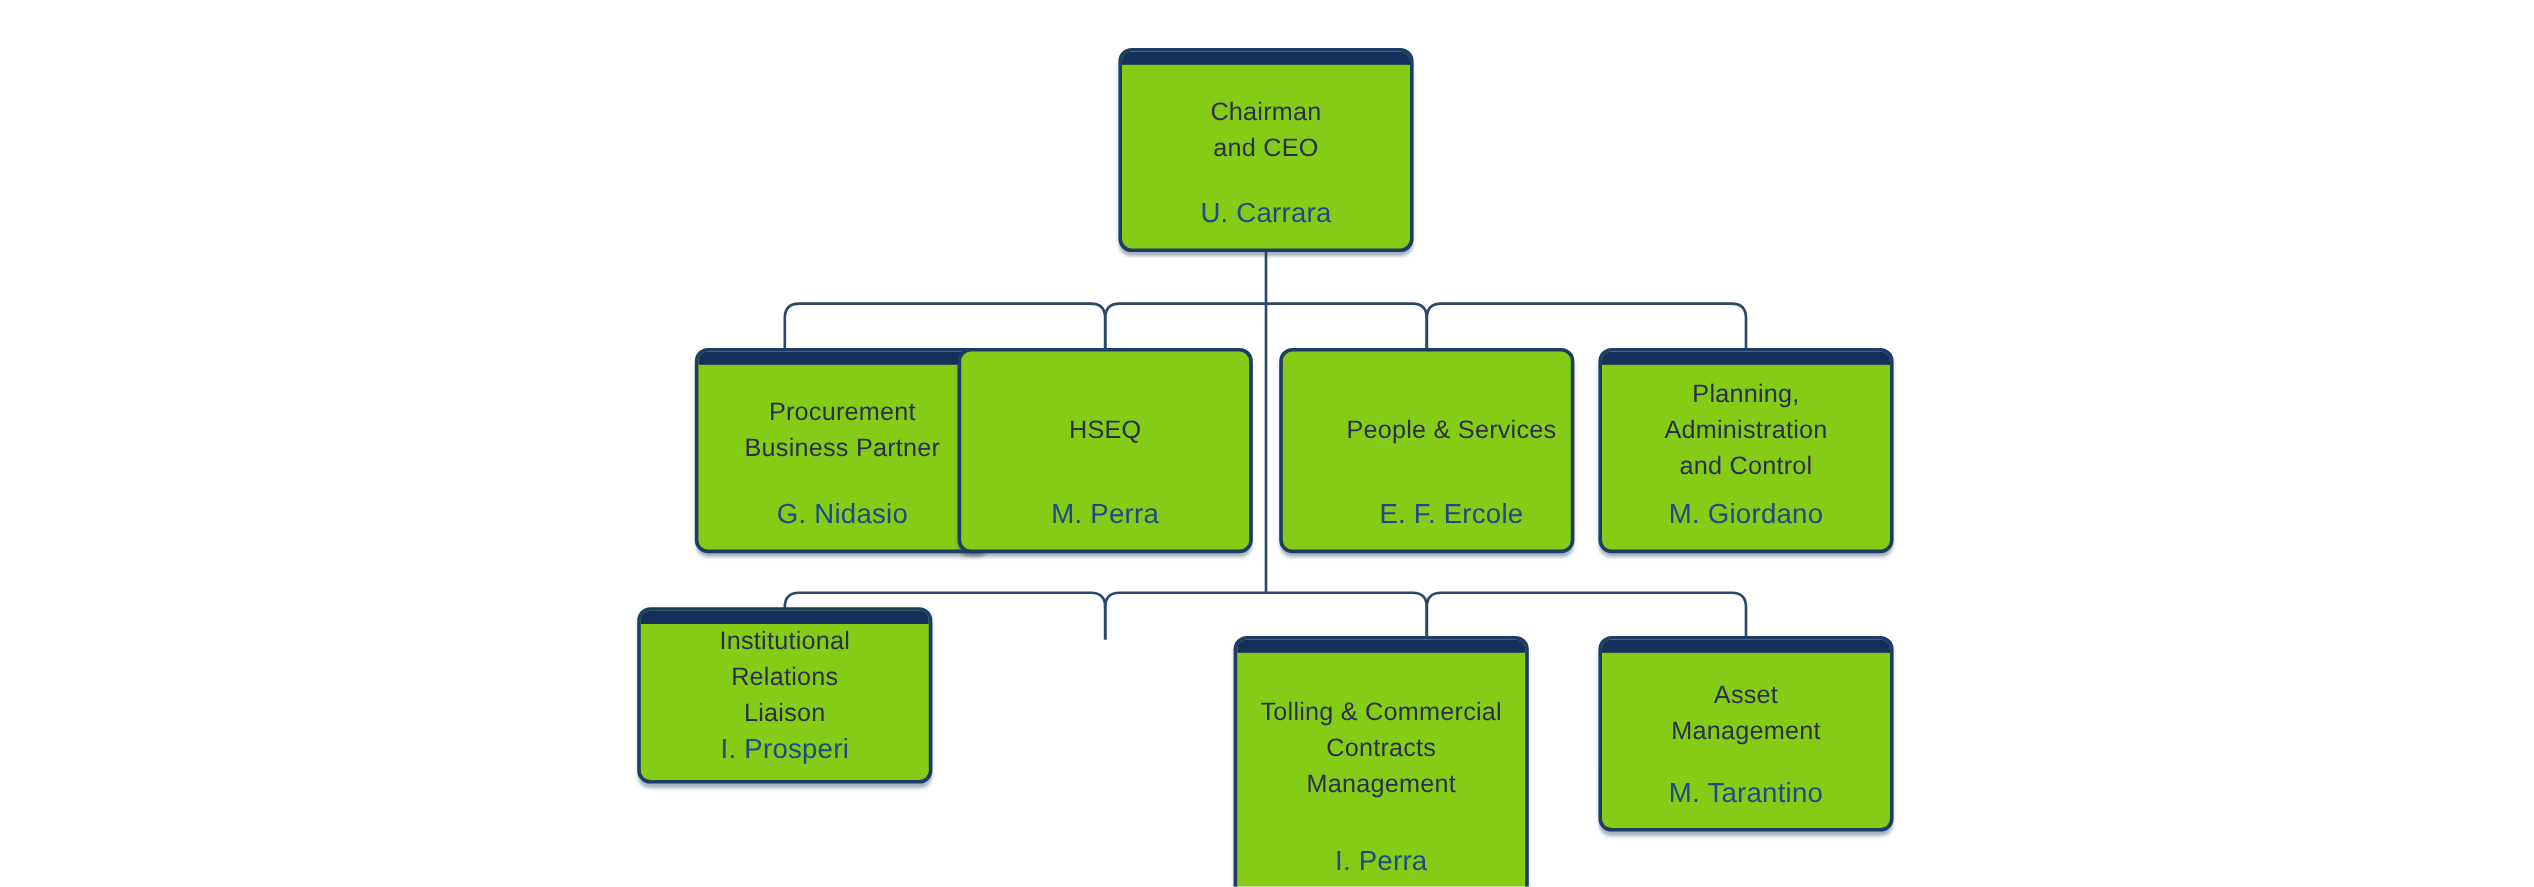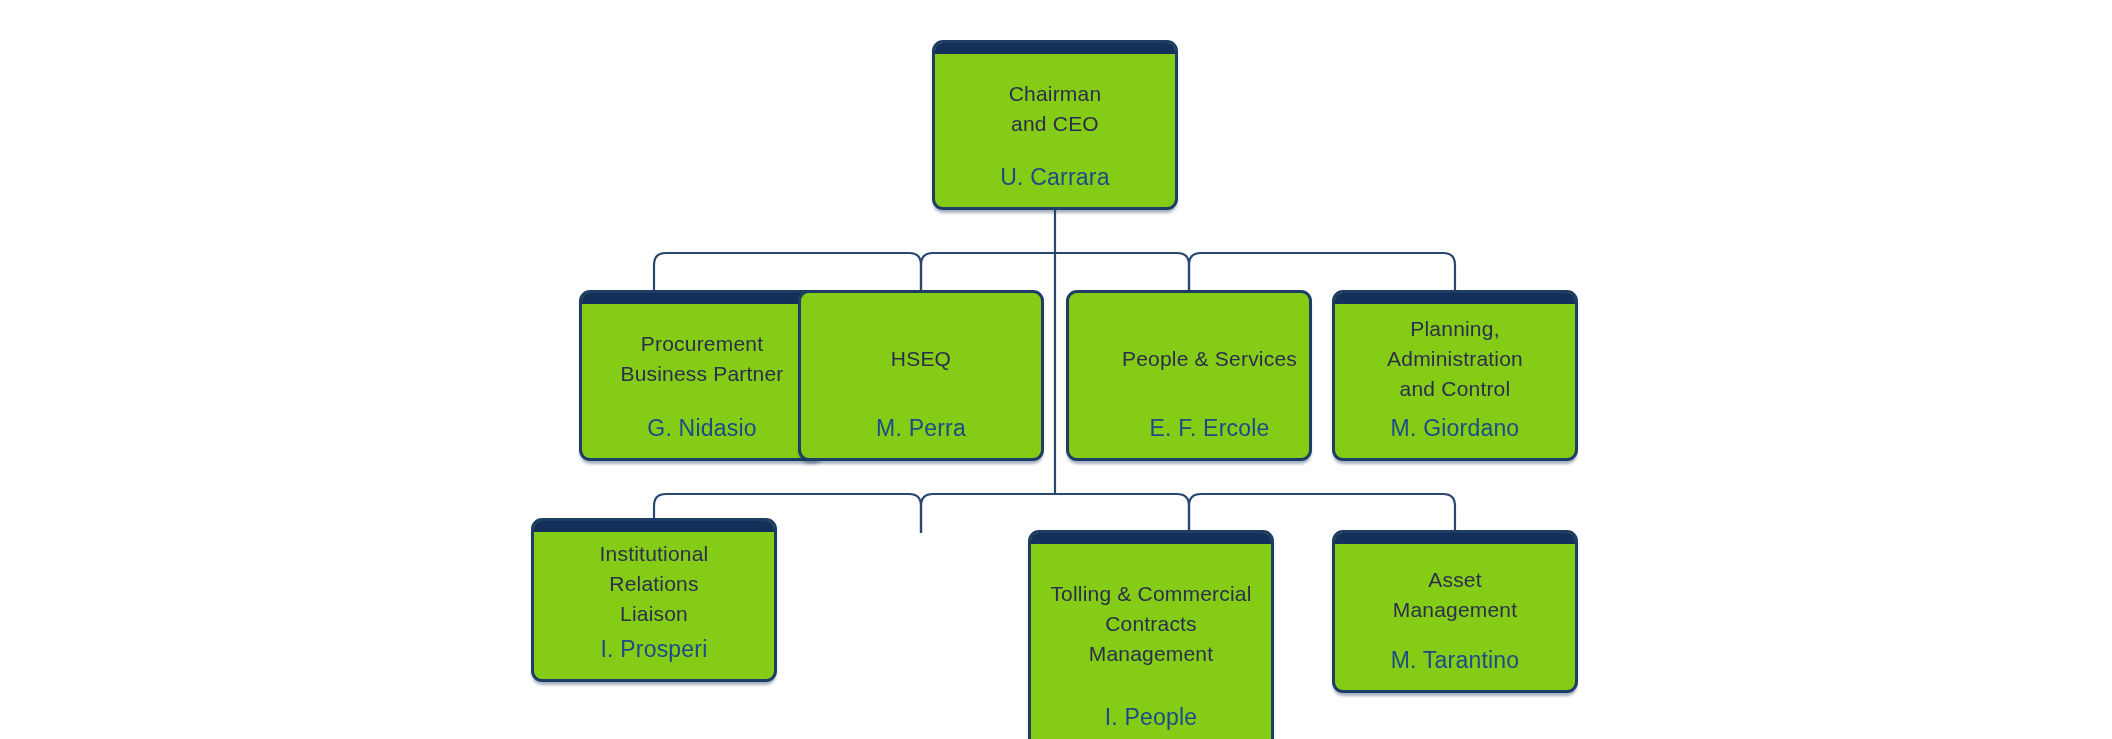--- a/index.html
+++ b/index.html
@@ -130,40 +130,40 @@
       <div class="org-node-bar"></div>
       <div class="org-node-content">
         <div class="org-node-title">
           <div>Planning,</div>
           <div>Administration</div>
           <div>and Control</div>
         </div>
         <div class="org-node-name">M. Giordano</div>
       </div>
     </div>
-    <div class="org-node" style="left: 531px; top: 518px; height: 164px;">
+    <div class="org-node" style="left: 531px; top: 506px; height: 147px;">
       <div class="org-node-bar"></div>
       <div class="org-node-content">
         <div class="org-node-title">
           <div>Institutional</div>
           <div>Relations</div>
           <div>Liaison</div>
         </div>
         <div class="org-node-name">I. Prosperi</div>
       </div>
     </div>
     <div class="org-node" style="left: 1028px; top: 530px; height: 220px;">
       <div class="org-node-bar"></div>
       <div class="org-node-content">
         <div class="org-node-title">
           <div>Tolling &amp; Commercial</div>
           <div>Contracts</div>
           <div>Management</div>
         </div>
-        <div class="org-node-name">I. People</div>
+        <div class="org-node-name">I. Perra</div>
       </div>
     </div>
     <div class="org-node" style="left: 1332px; top: 530px; height: 163px;">
       <div class="org-node-bar"></div>
       <div class="org-node-content">
         <div class="org-node-title">
           <div>Asset</div>
           <div>Management</div>
         </div>
         <div class="org-node-name">M. Tarantino</div>

